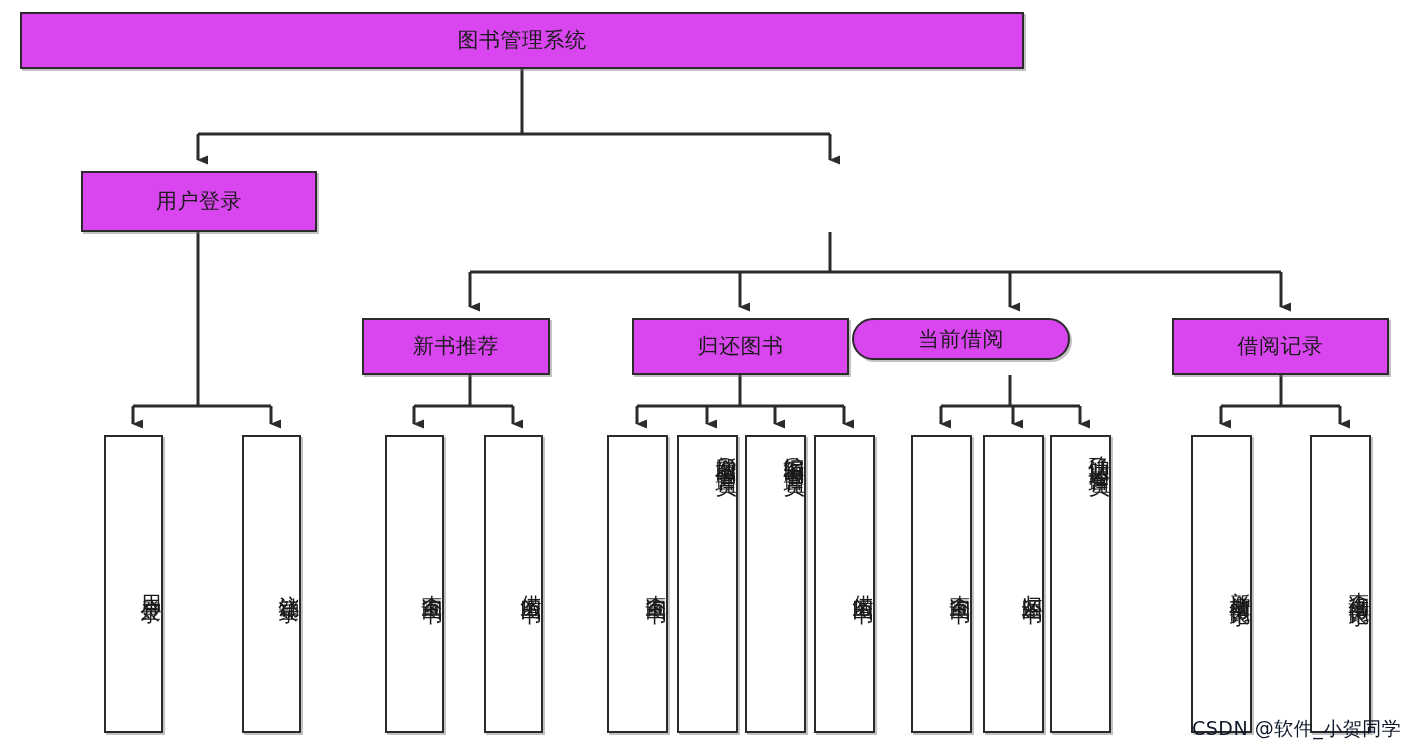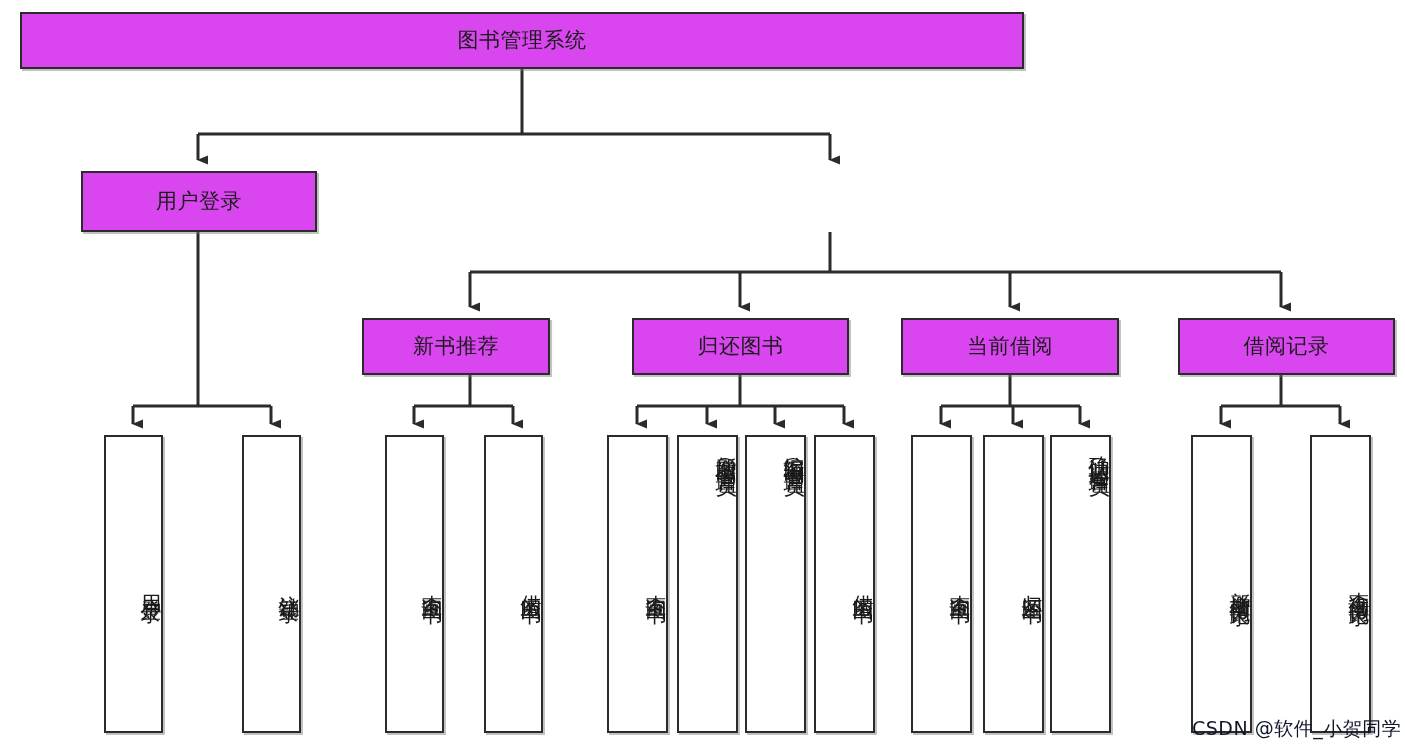--- a/index.html
+++ b/index.html
@@ -158,24 +158,24 @@
   <div class="node-box" id="node-l2-0" style="left: 81px; top: 171px; width: 236px; height: 61px;">
     <span class="node-label">用户登录</span>
   </div>
 
   <div class="node-box" id="node-l3-0" style="left: 362px; top: 318px; width: 188px; height: 57px;">
     <span class="node-label">新书推荐</span>
   </div>
   <div class="node-box" id="node-l3-1" style="left: 632px; top: 318px; width: 217px; height: 57px;">
     <span class="node-label">归还图书</span>
   </div>
-  <div class="node-box" id="node-l3-2" style="left: 901px; top: 318px; width: 218px; height: 57px;">
+  <div class="node-box" id="node-l3-2" style="left: 852px; top: 318px; width: 218px; height: 42px; border-radius: 24px;">
     <span class="node-label">当前借阅</span>
   </div>
-  <div class="node-box" id="node-l3-3" style="left: 1172px; top: 318px; width: 217px; height: 57px; margin-left: 6px;">
+  <div class="node-box" id="node-l3-3" style="left: 1172px; top: 318px; width: 217px; height: 57px;">
     <span class="node-label">借阅记录</span>
   </div>
 
   <div class="leaf-box center-v" id="leaf-0" style="left: 104px; top: 435px; width: 59px; height: 298px;">
     <span class="leaf-label">用户登录</span>
   </div>
   <div class="leaf-box center-v" id="leaf-1" style="left: 242px; top: 435px; width: 59px; height: 298px;">
     <span class="leaf-label">注销登录</span>
   </div>
   <div class="leaf-box center-v" id="leaf-2" style="left: 385px; top: 435px; width: 59px; height: 298px;">

